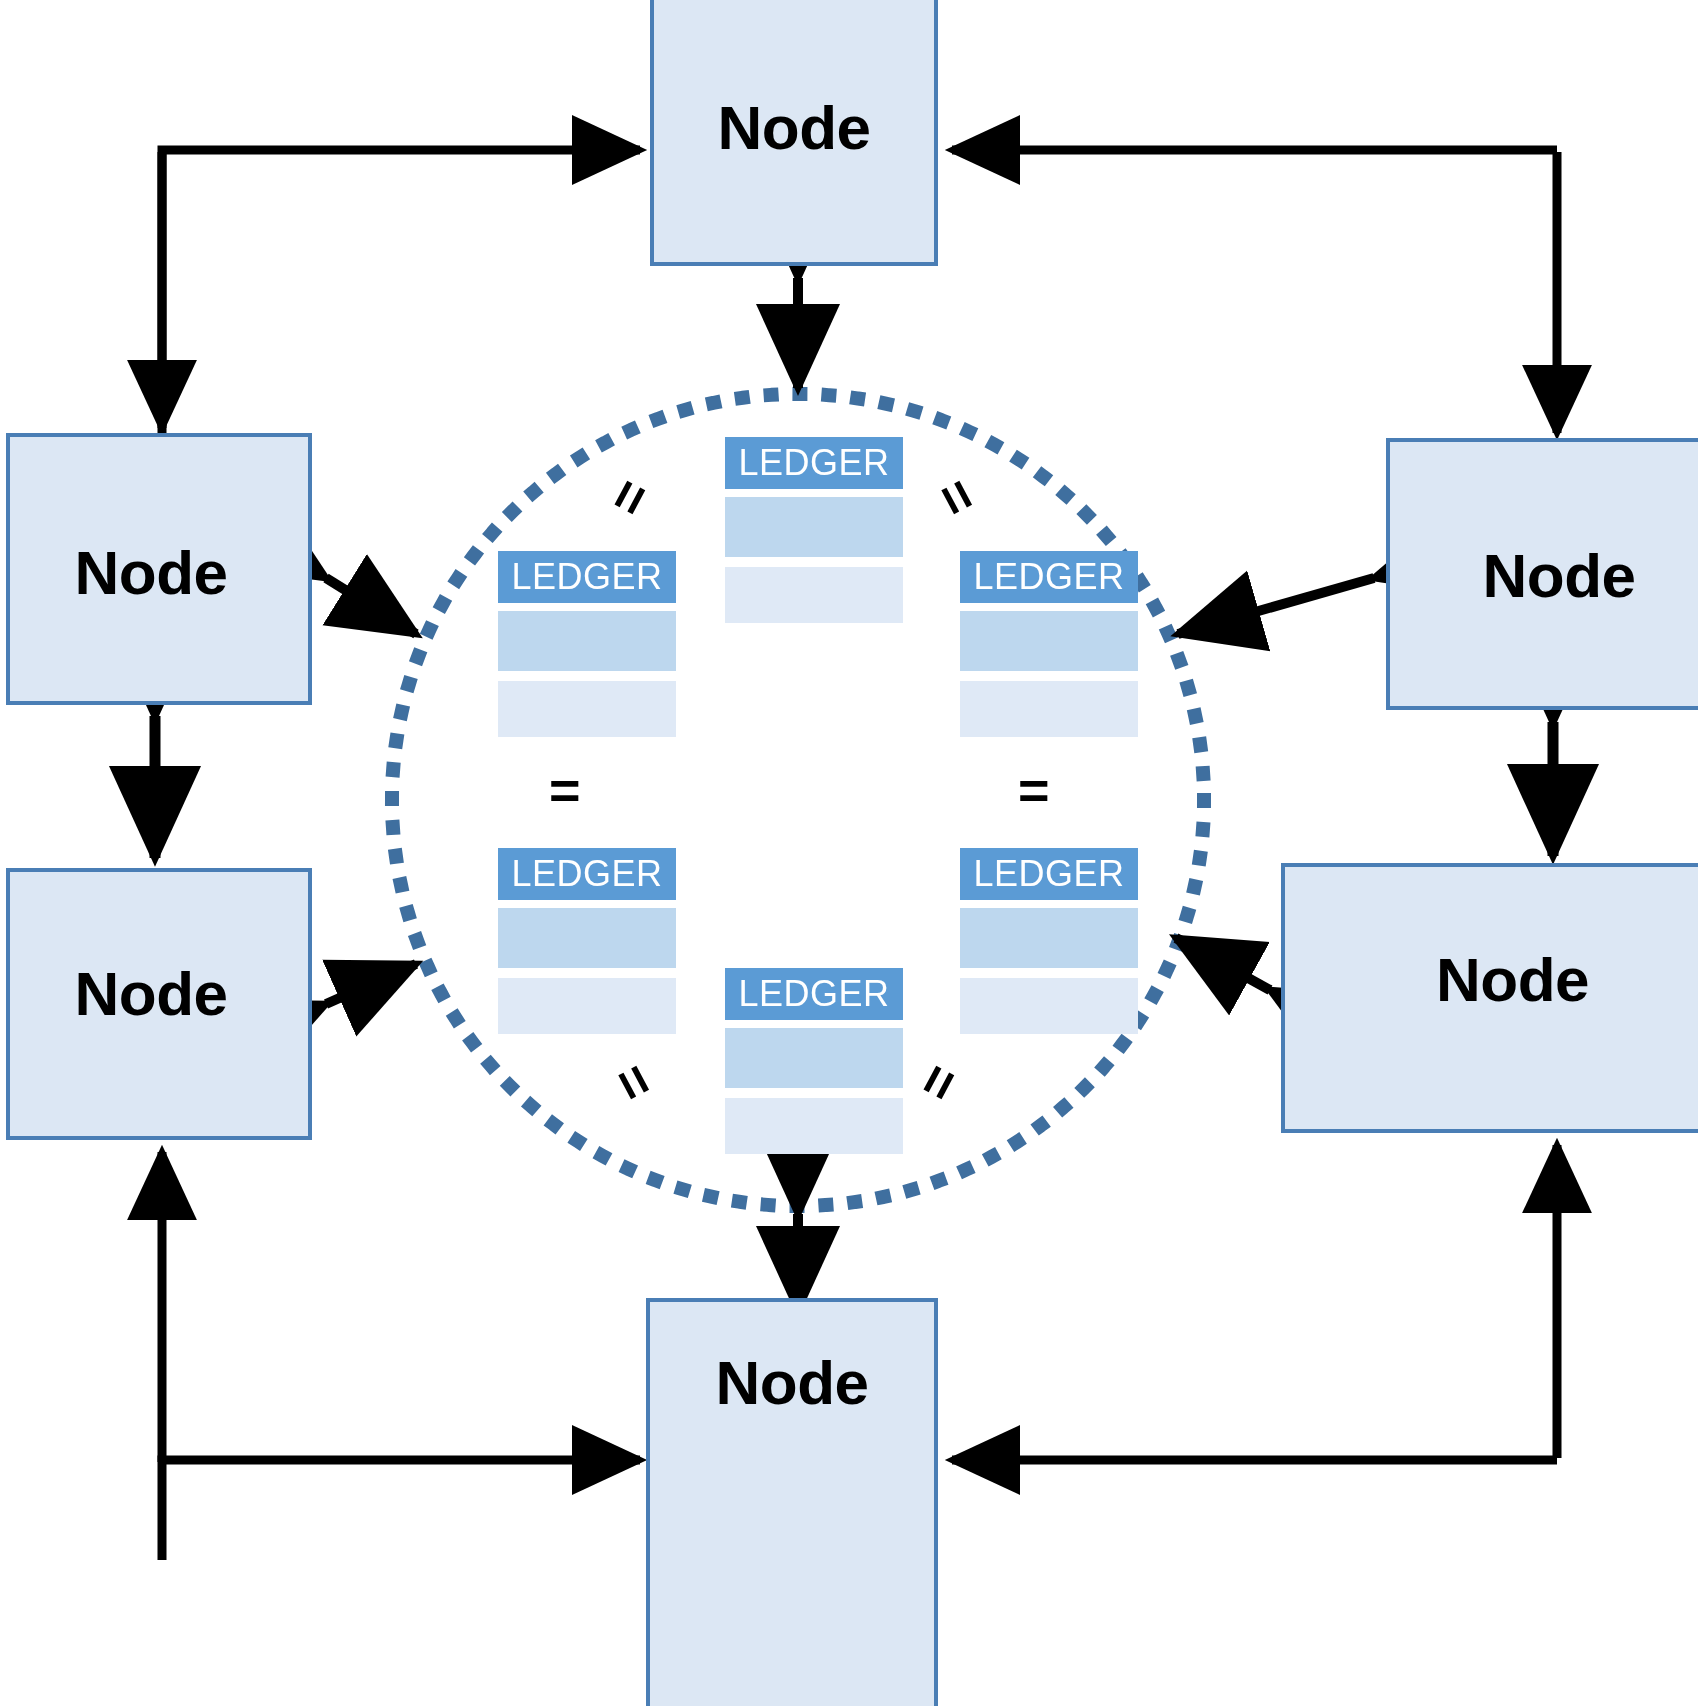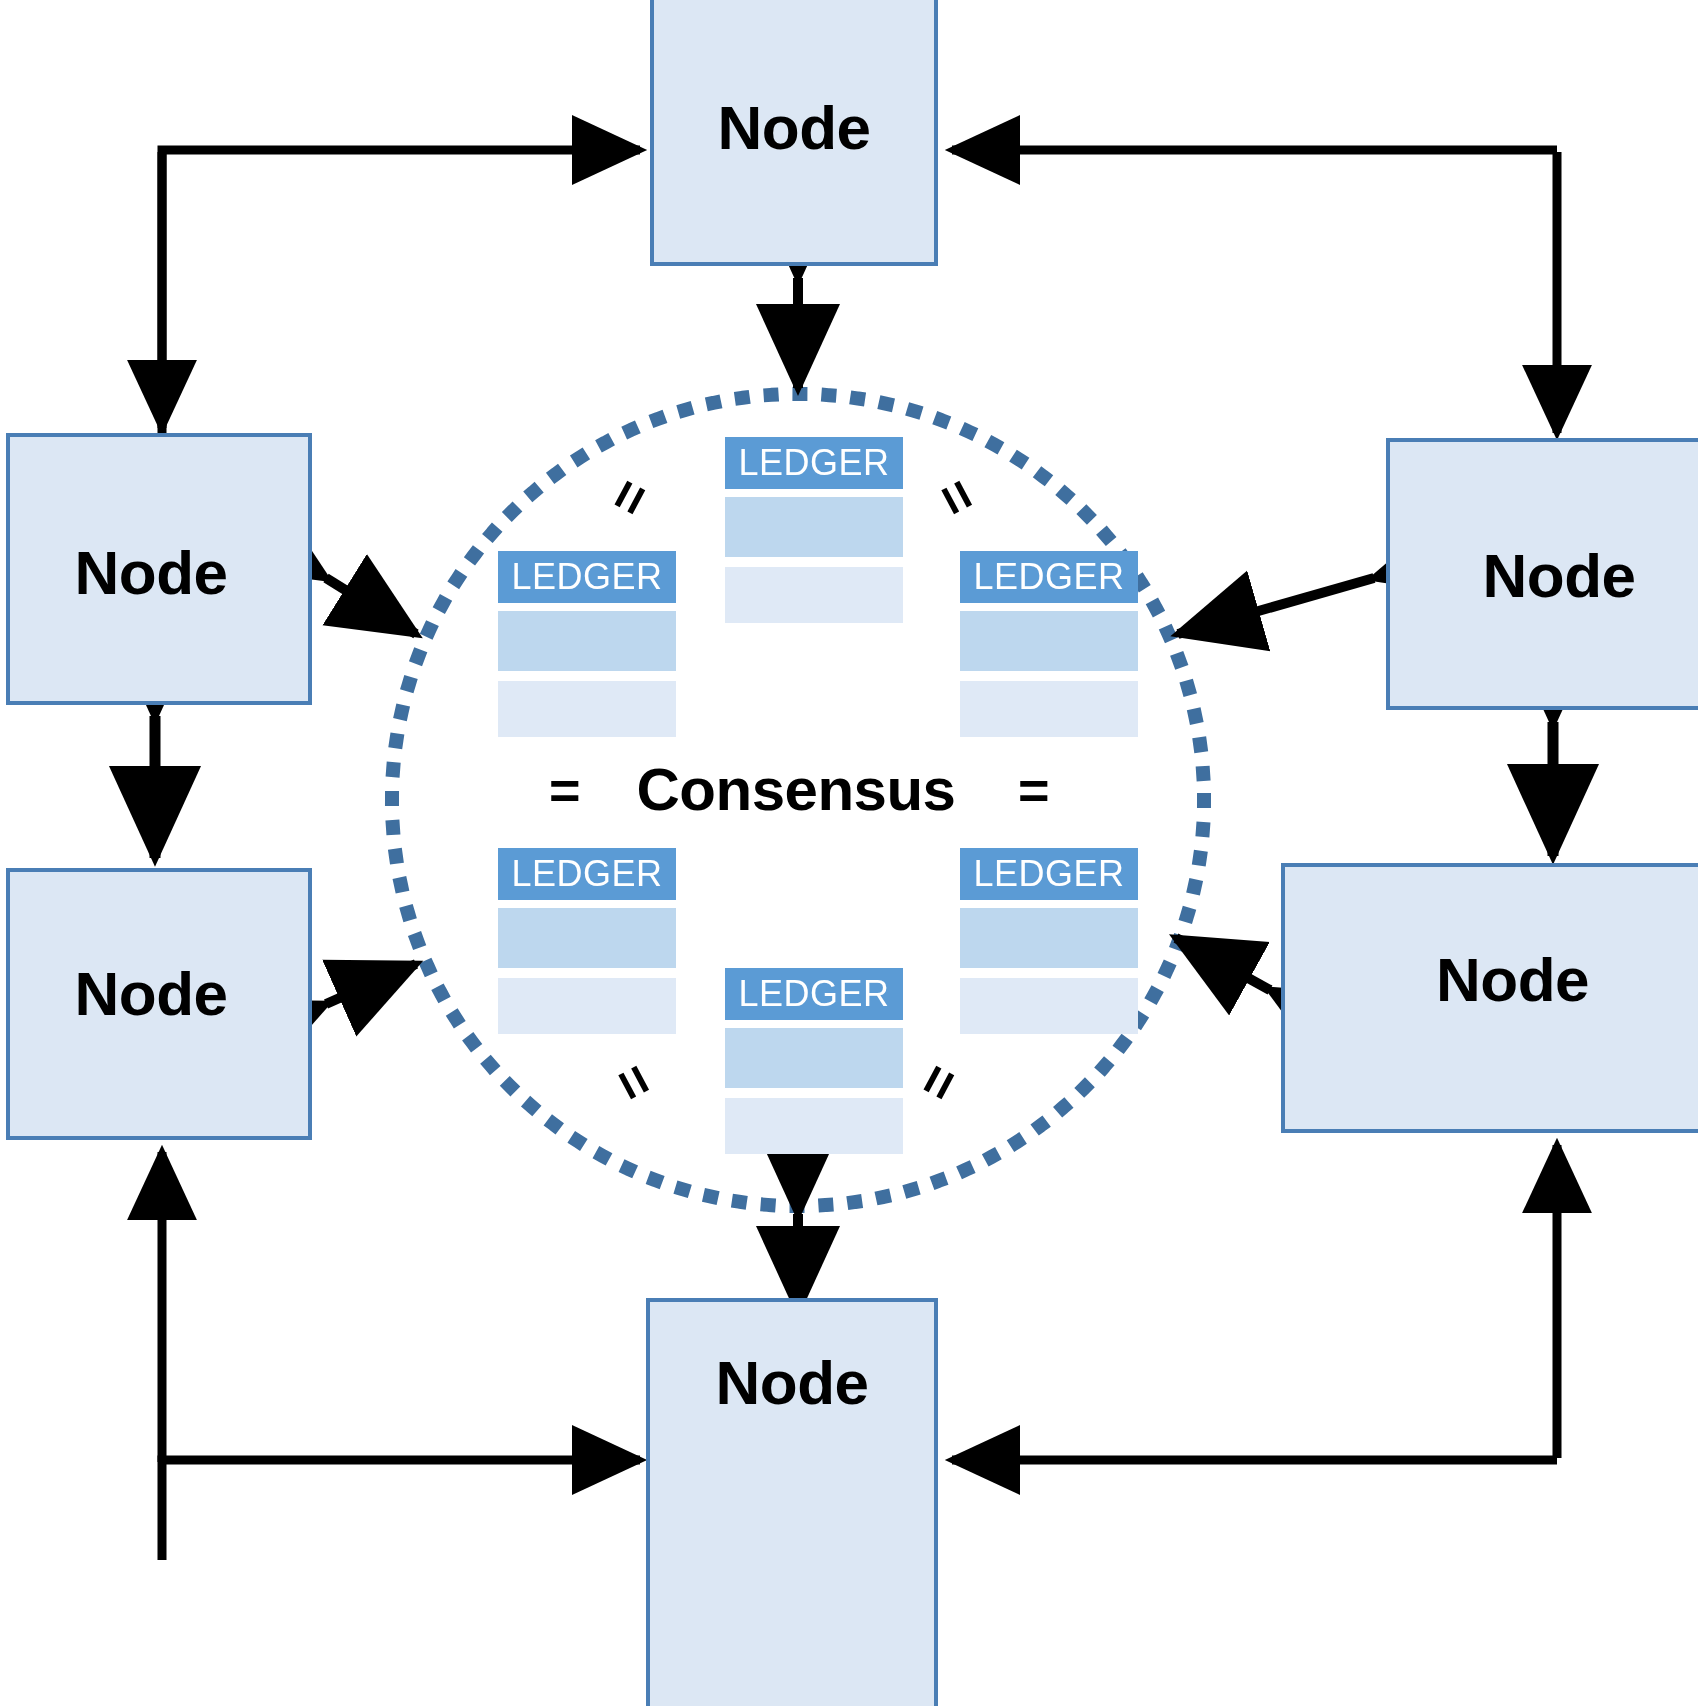--- a/index.html
+++ b/index.html
@@ -226,15 +226,14 @@
     <div class="bar2"></div>
   </div>
 
   <div class="eqmark eq-tl">=</div>
   <div class="eqmark eq-tr">=</div>
   <div class="eqmark eq-ml">=</div>
   <div class="eqmark eq-mr">=</div>
   <div class="eqmark eq-bl">=</div>
   <div class="eqmark eq-br">=</div>
 
-  <div class="consensus">Consensus</div>
 
 </div>
 
 </body></html>

